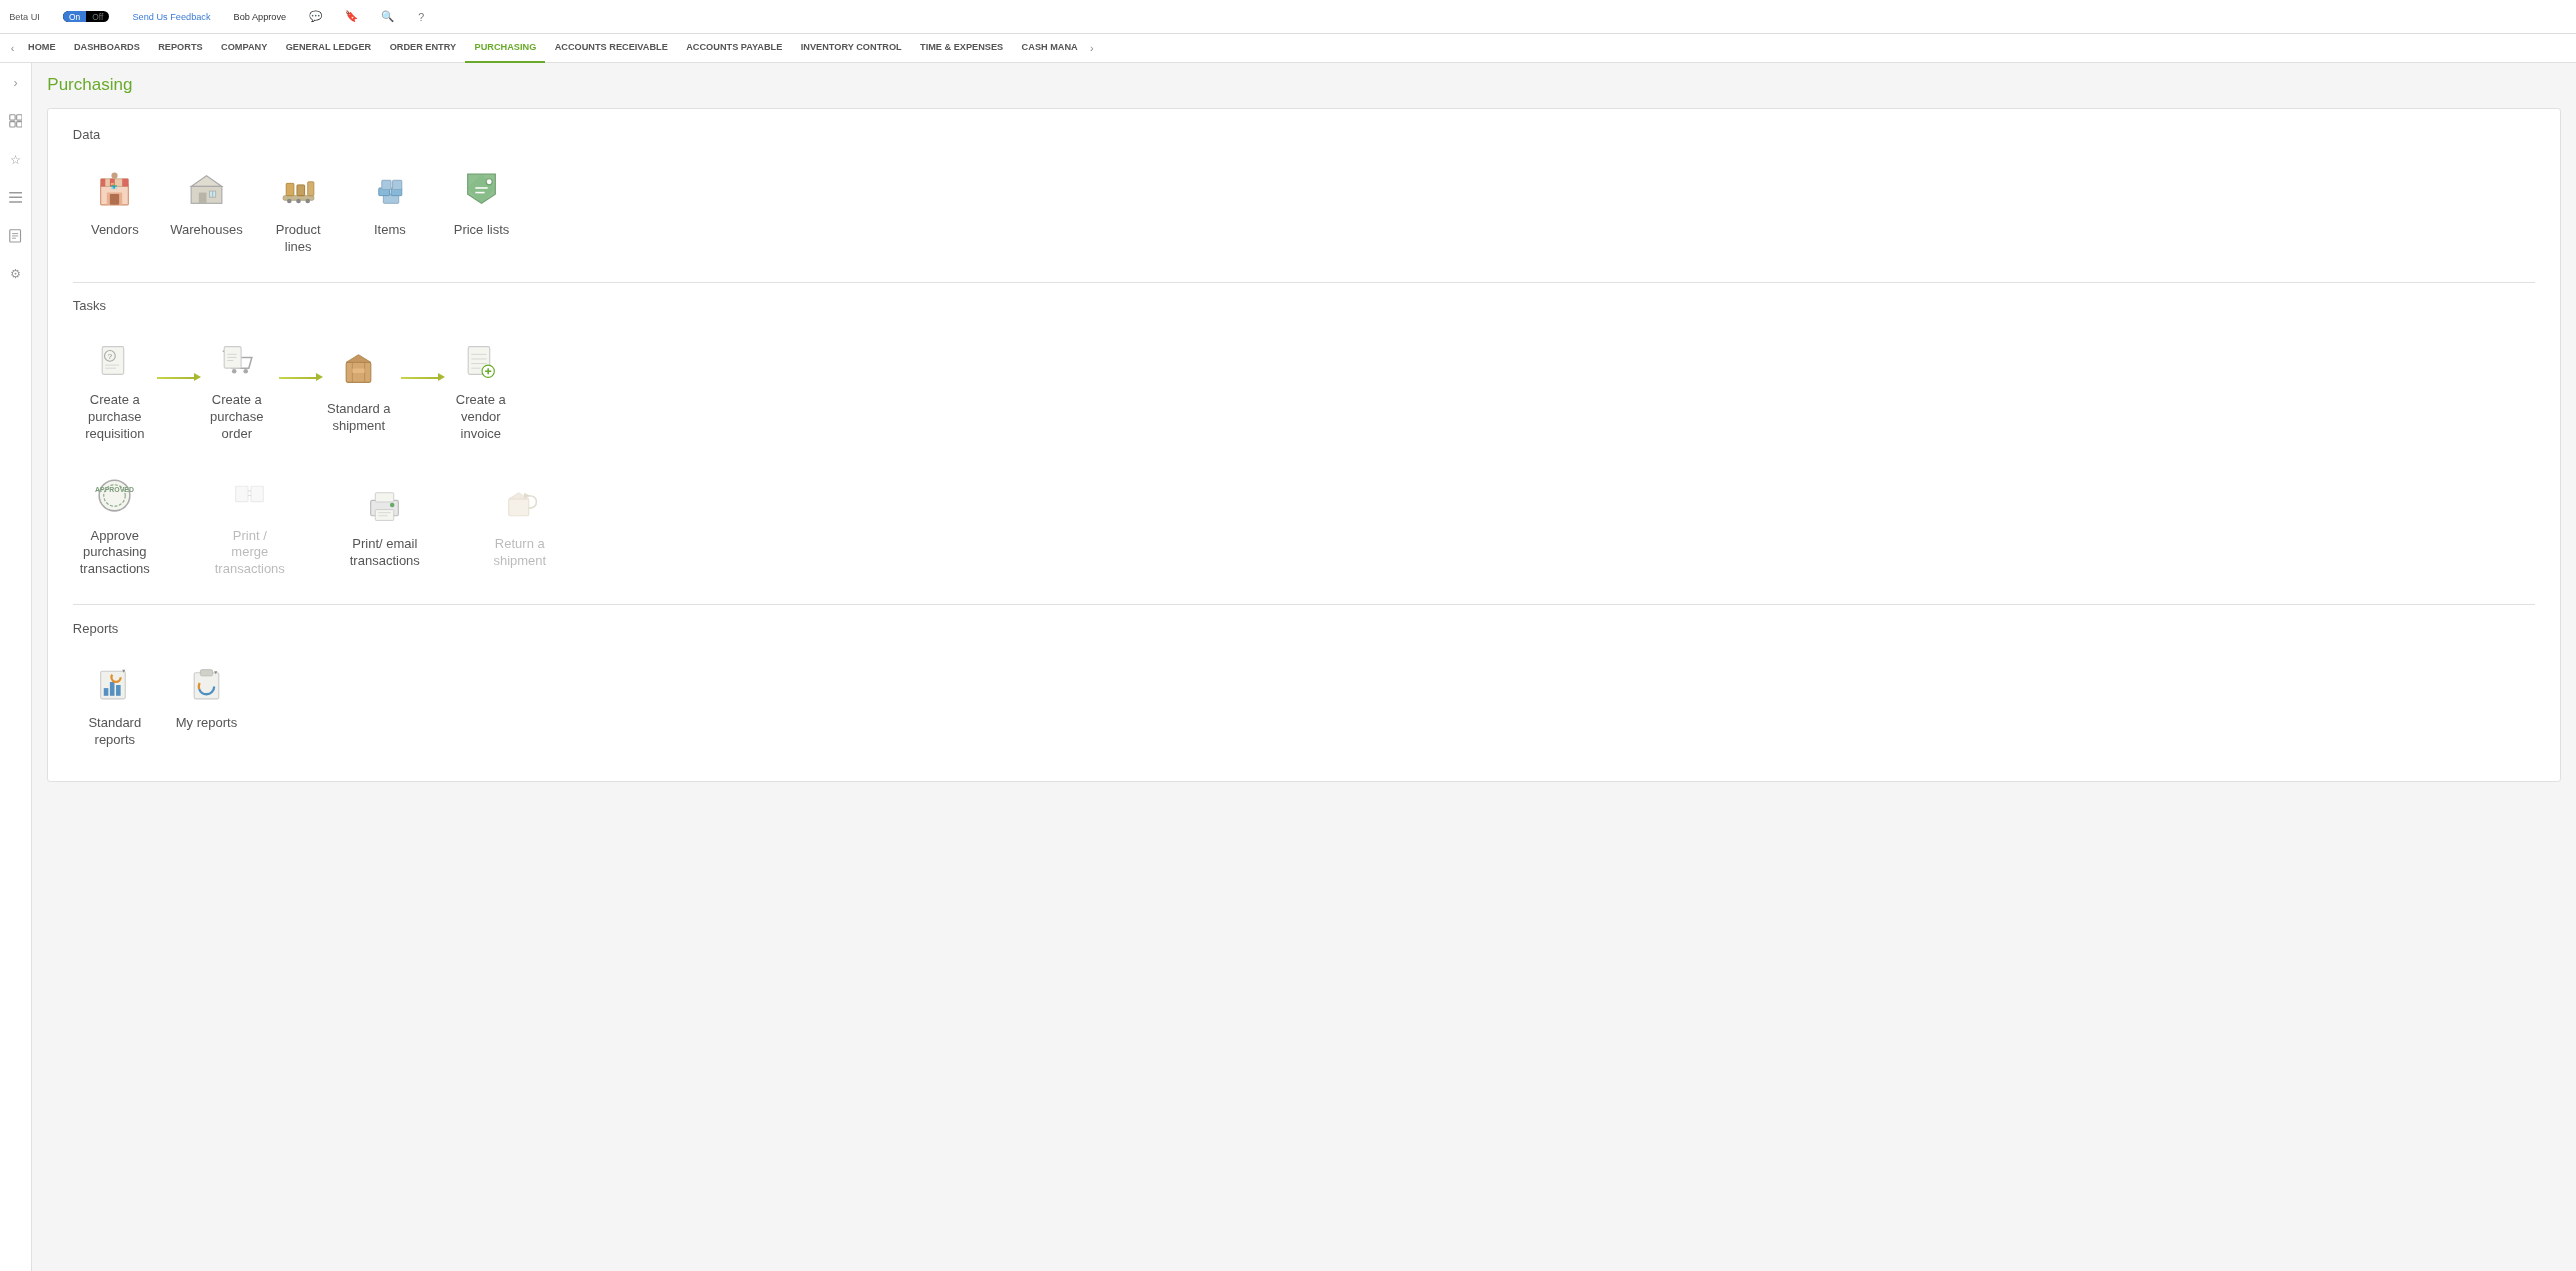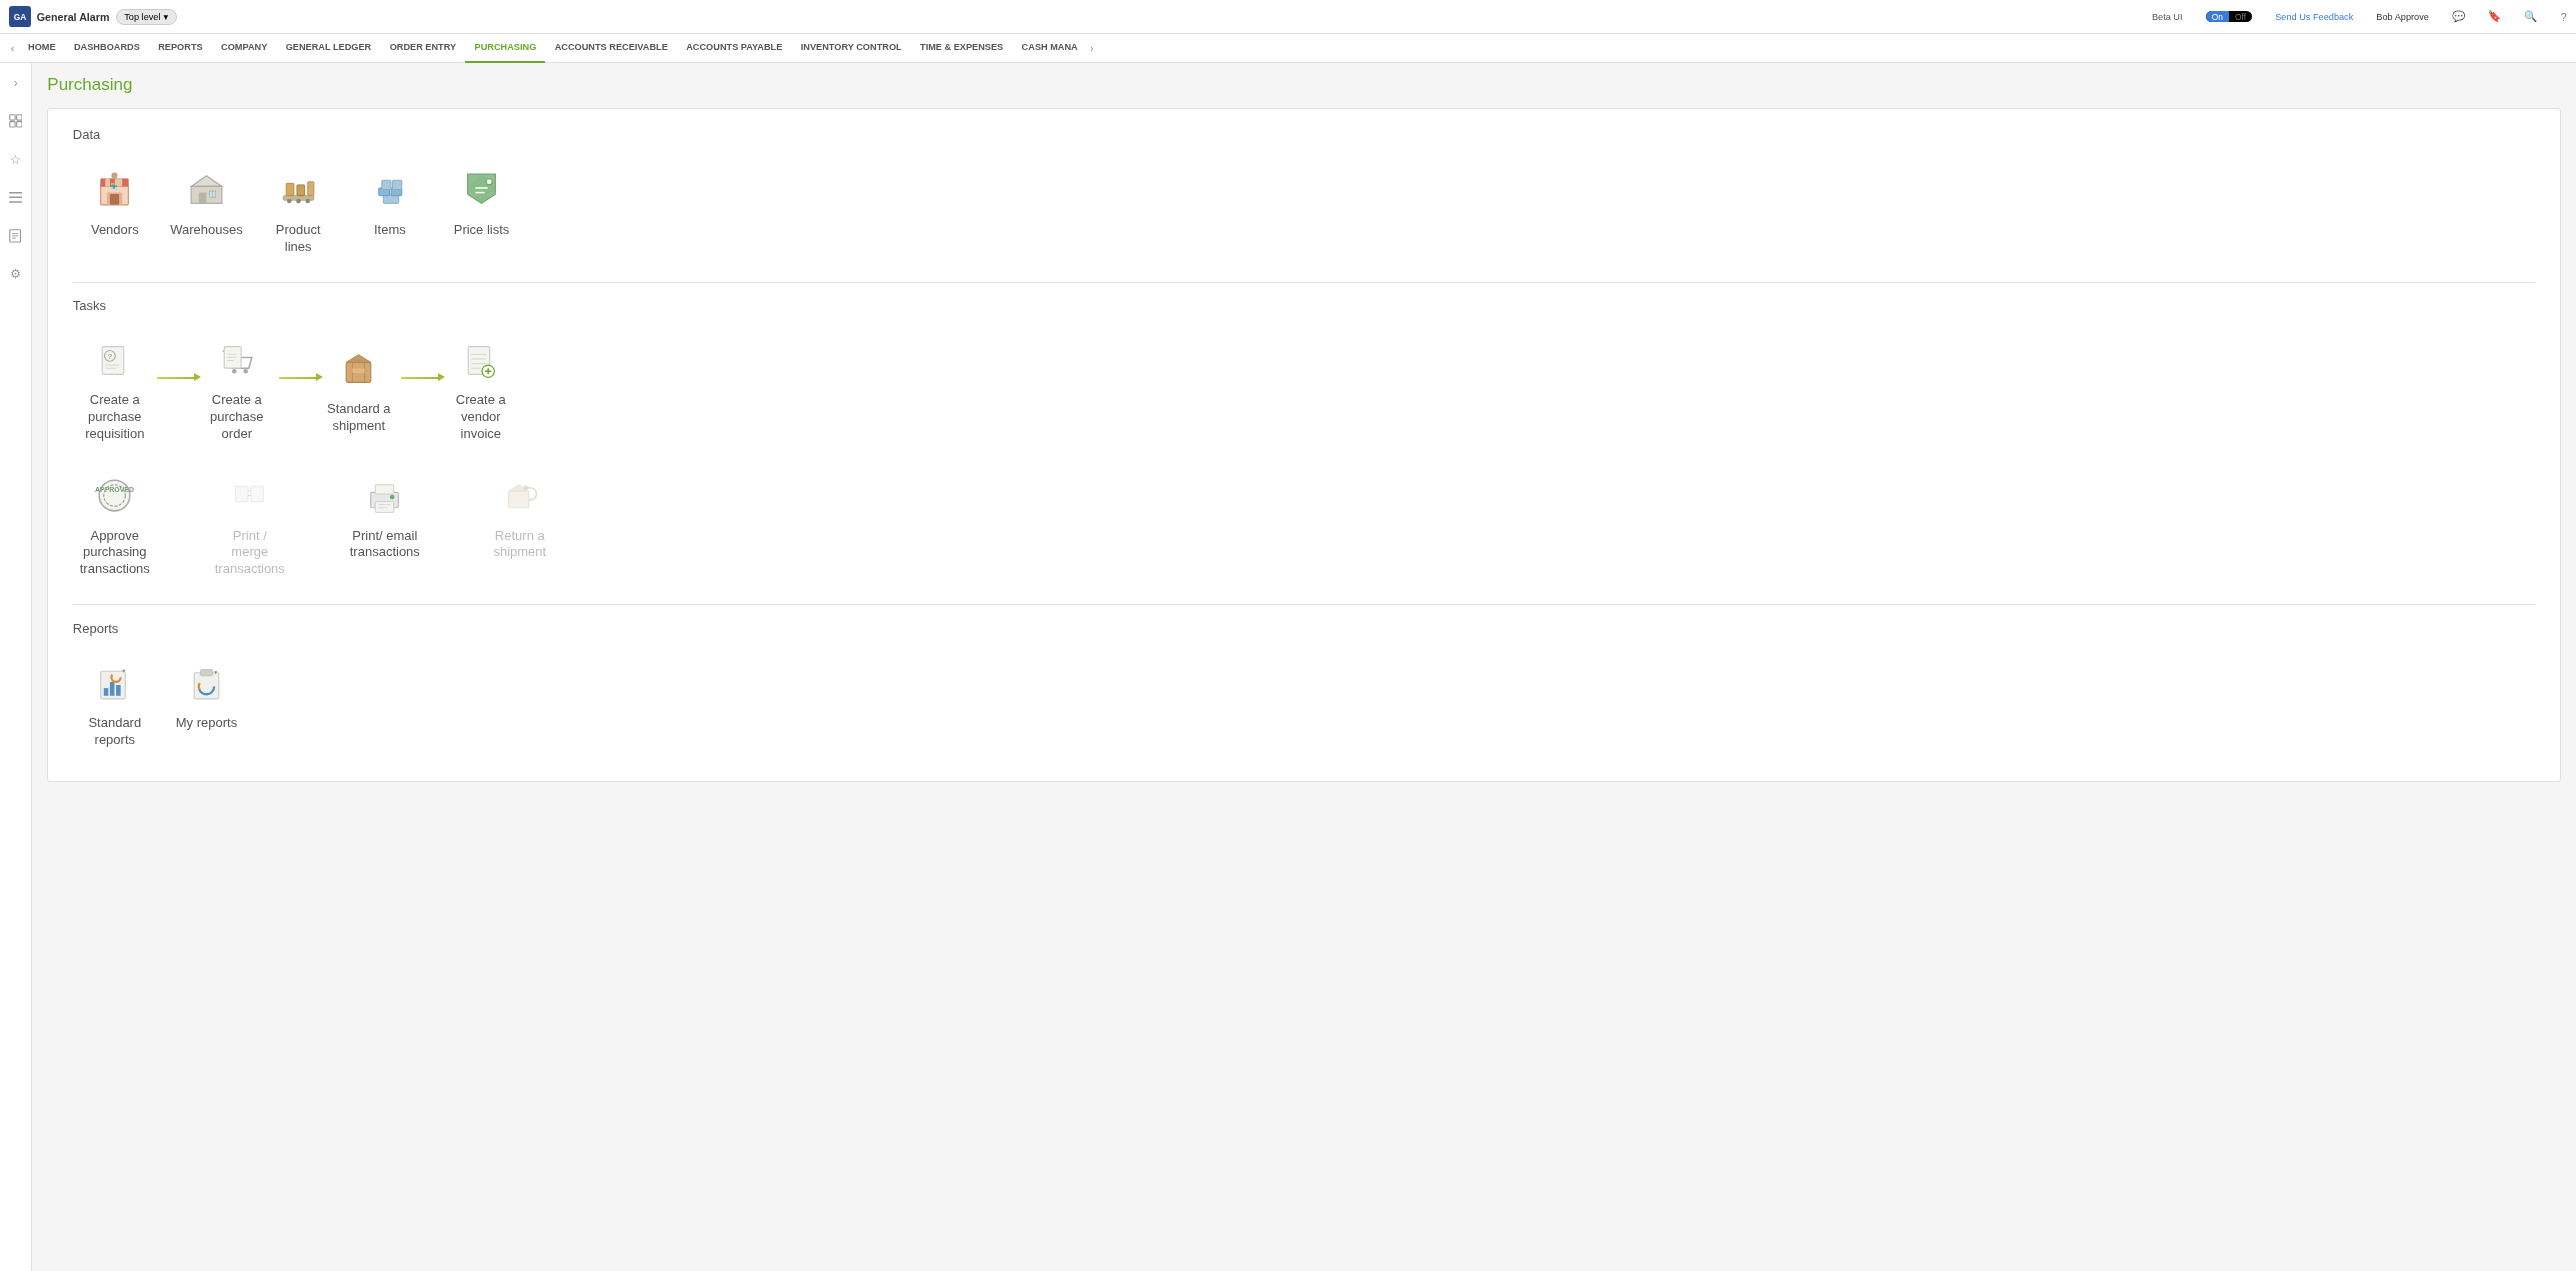--- a/index.html
+++ b/index.html
@@ -208,37 +208,28 @@
       position: absolute;
       right: -6.1px; top: -3.8px;
       border-left: 7.7px solid #a8b830;
       border-top: 4.6px solid transparent;
       border-bottom: 4.6px solid transparent;
     }
 
     
     .tasks-row2 {
       display: flex;
+      align-items: center;
       margin-top: 7.7px;
     }
   </style>
 </head>
 <body>
 
 <div class="top-bar">
-  <div class="top-bar-left">
-    <div class="app-logo">
-      <span>GA</span>
-    </div>
-    <span class="app-name">General Alarm</span>
-    <button class="top-level-btn">
-      <span>Top level</span>
-      <span>▾</span>
-    </button>
-  </div>
   <div class="top-bar-right">
     <span class="beta-ui-label">Beta UI</span>
     <div class="toggle-group">
       <span class="toggle-on">On</span>
       <span class="toggle-off">Off</span>
     </div>
     <span class="feedback-link">Send Us Feedback</span>
     <span class="user-name">Bob Approve</span>
     <span class="icon-btn">💬</span>
     <span class="icon-btn">🔖</span>

